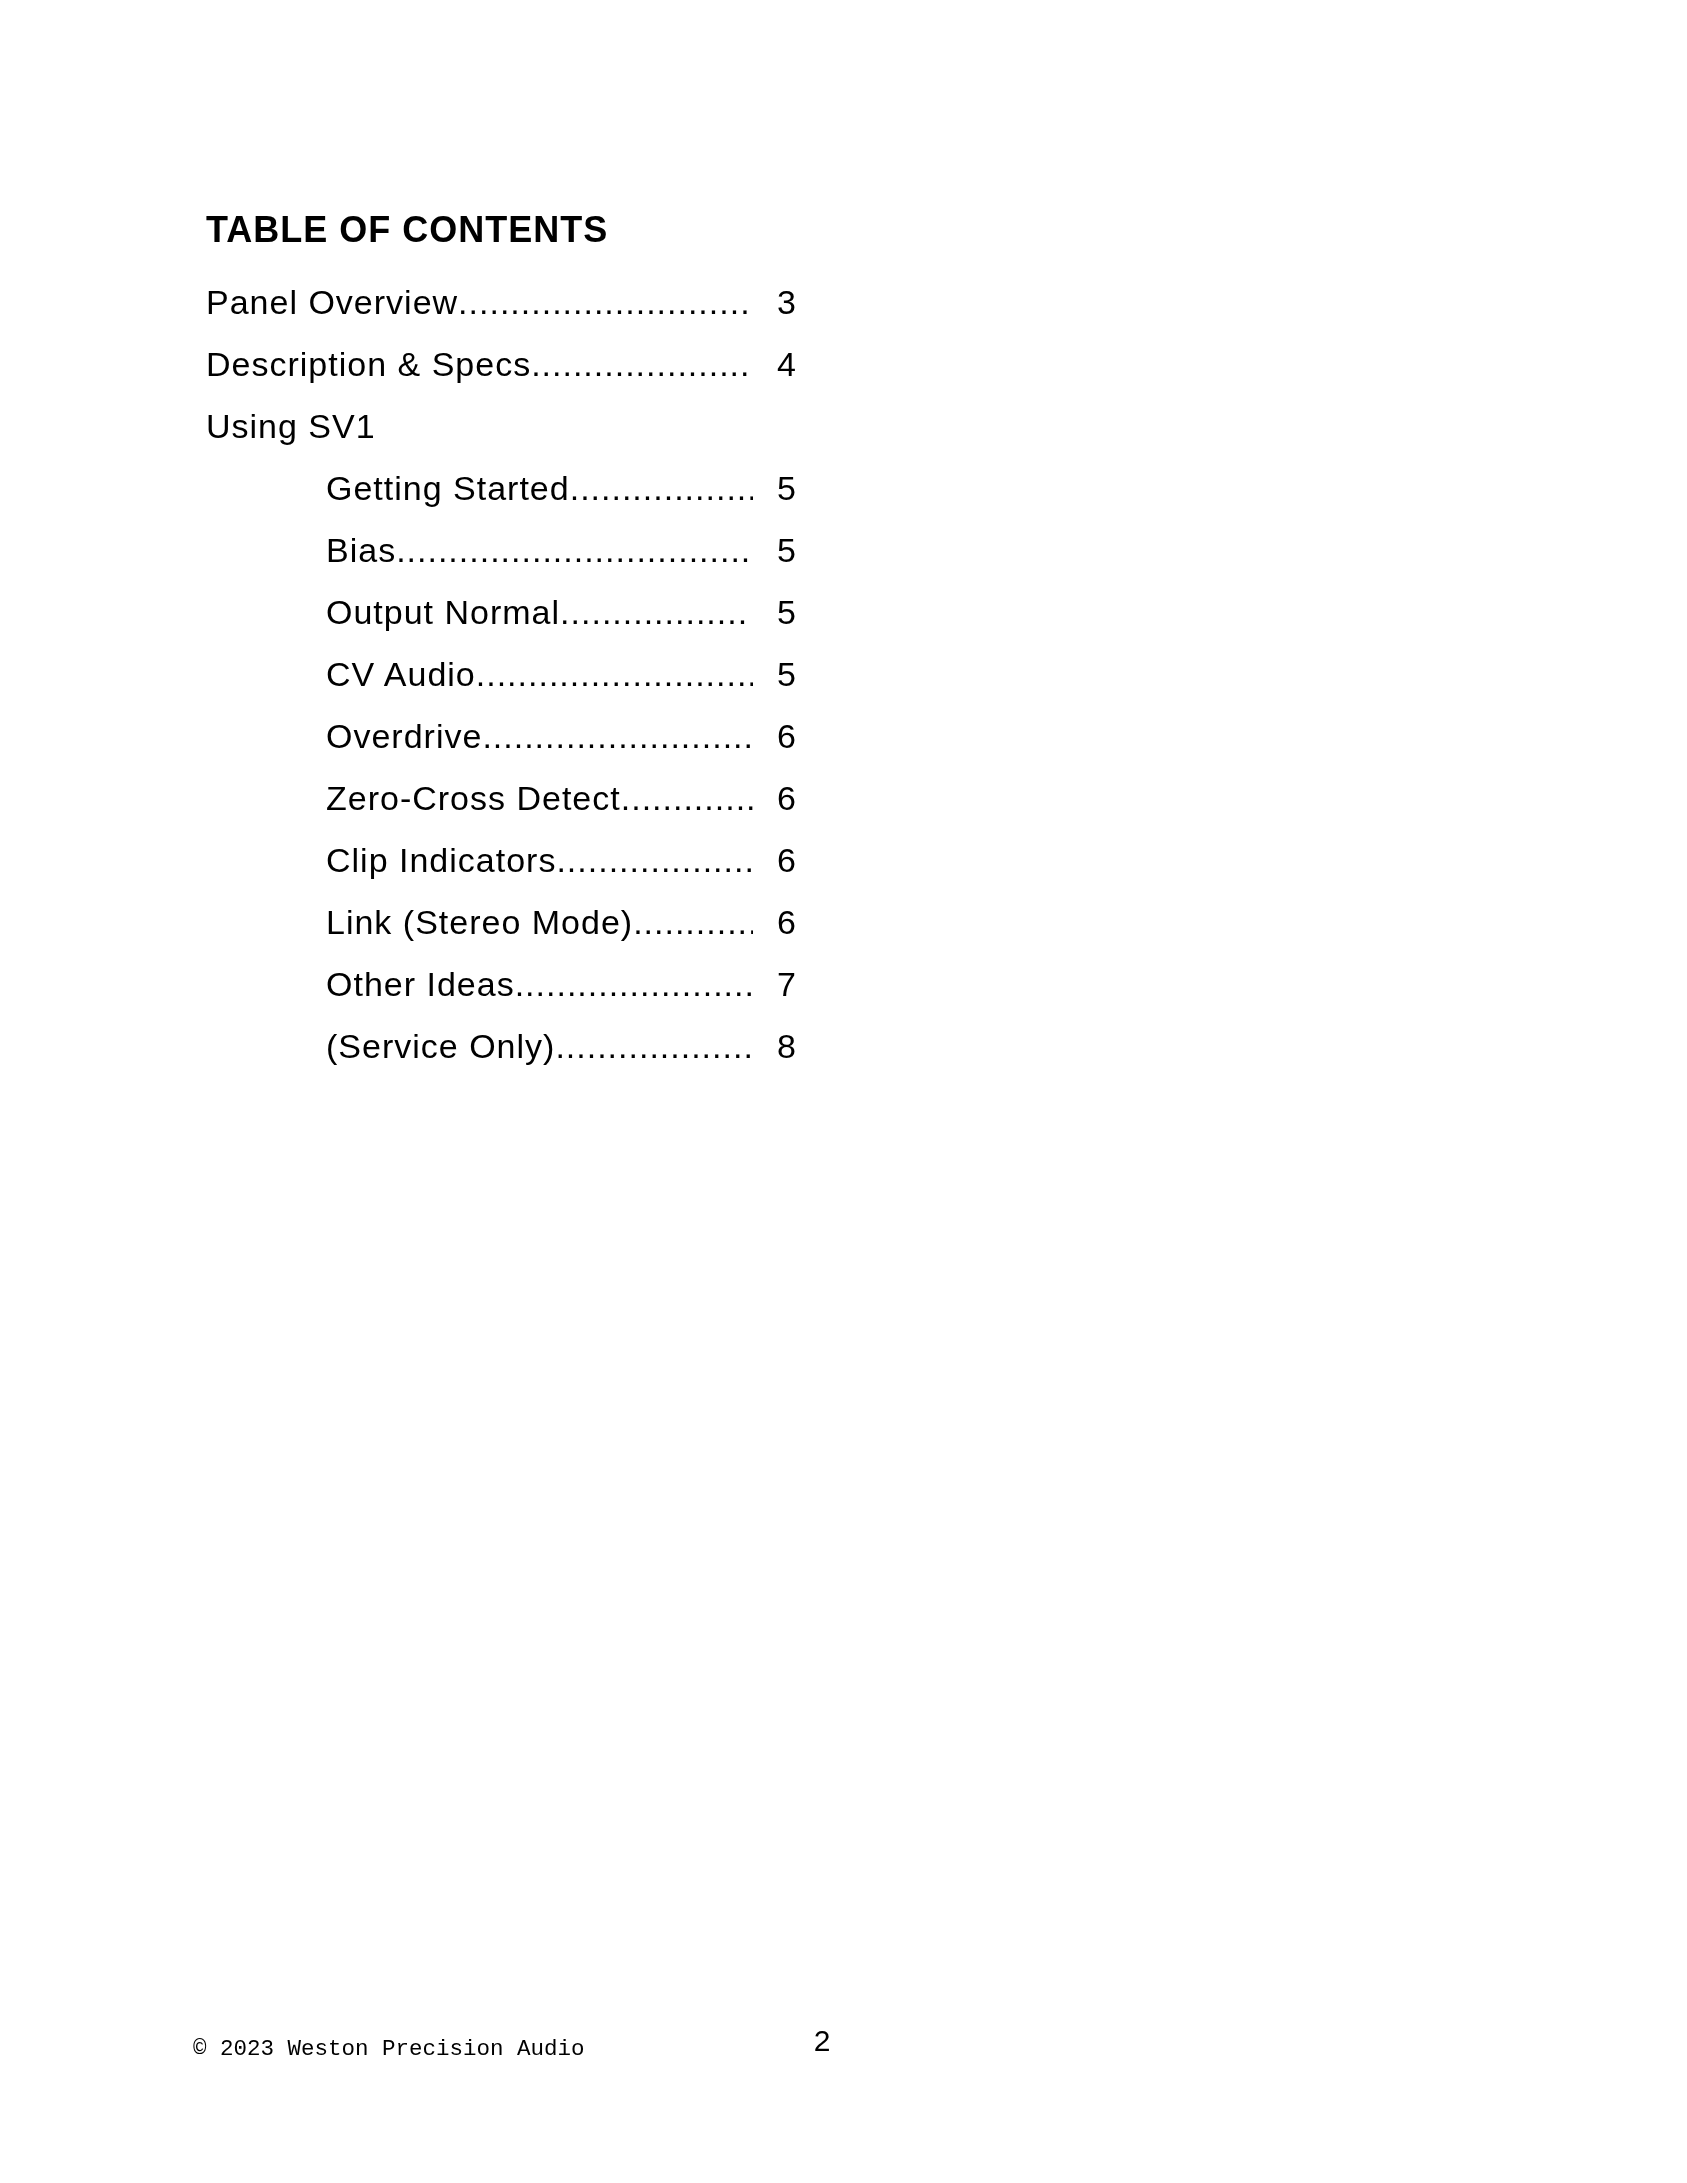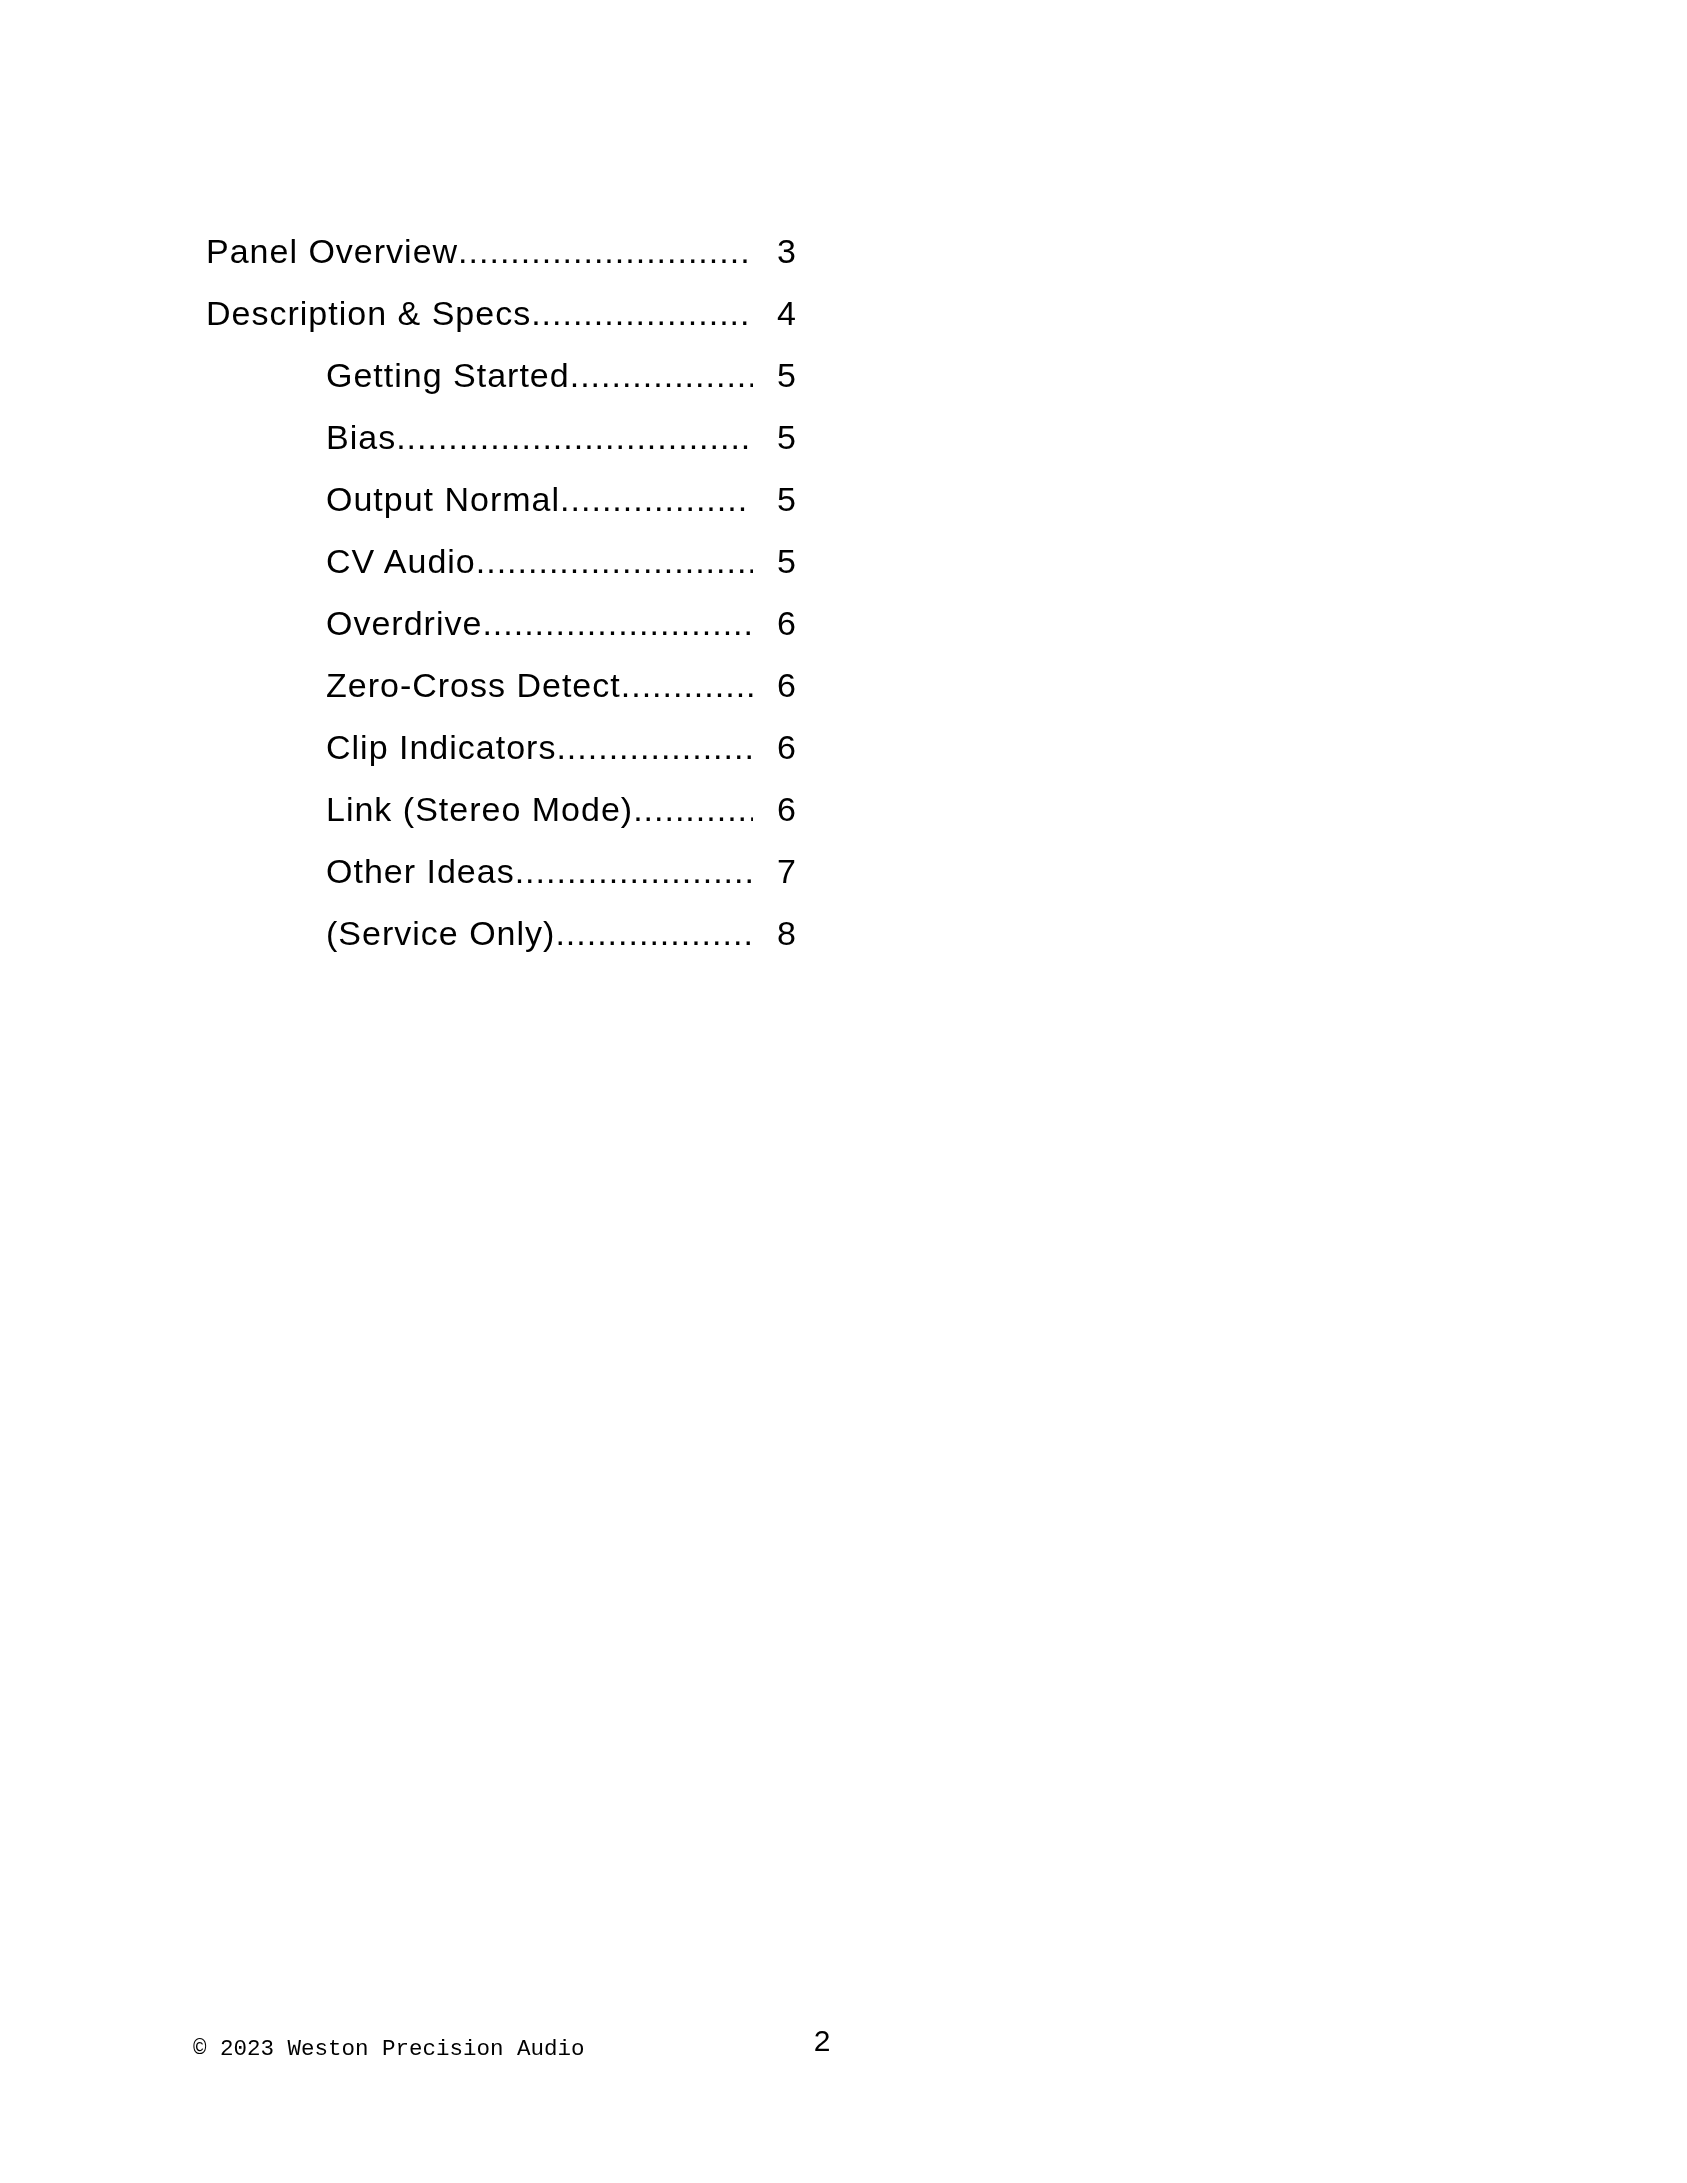--- a/index.html
+++ b/index.html
@@ -72,30 +72,34 @@
     text-align: center;
     font-size: 30px;
     line-height: 34px;
   }
 </style>
 </head>
 <body>
 
 <div class="page">
   <div class="toc">
+    <h1 class="toc-heading">TABLE OF CONTENTS</h1>
     <div id="toc-rows">
         <div class="toc-row lvl0">
           <span class="toc-label">Panel Overview</span>
           <span class="toc-leader">.............................</span>
           <span class="toc-pagenum">3</span>
         </div>
         <div class="toc-row lvl0">
           <span class="toc-label">Description &amp; Specs</span>
           <span class="toc-leader">......................</span>
           <span class="toc-pagenum">4</span>
+        </div>
+        <div class="toc-row lvl0">
+          <span class="toc-label">Using SV1</span>
         </div>
         <div class="toc-row lvl1">
           <span class="toc-label">Getting Started</span>
           <span class="toc-leader">..................</span>
           <span class="toc-pagenum">5</span>
         </div>
         <div class="toc-row lvl1">
           <span class="toc-label">Bias</span>
           <span class="toc-leader">..................................</span>
           <span class="toc-pagenum">5</span>

